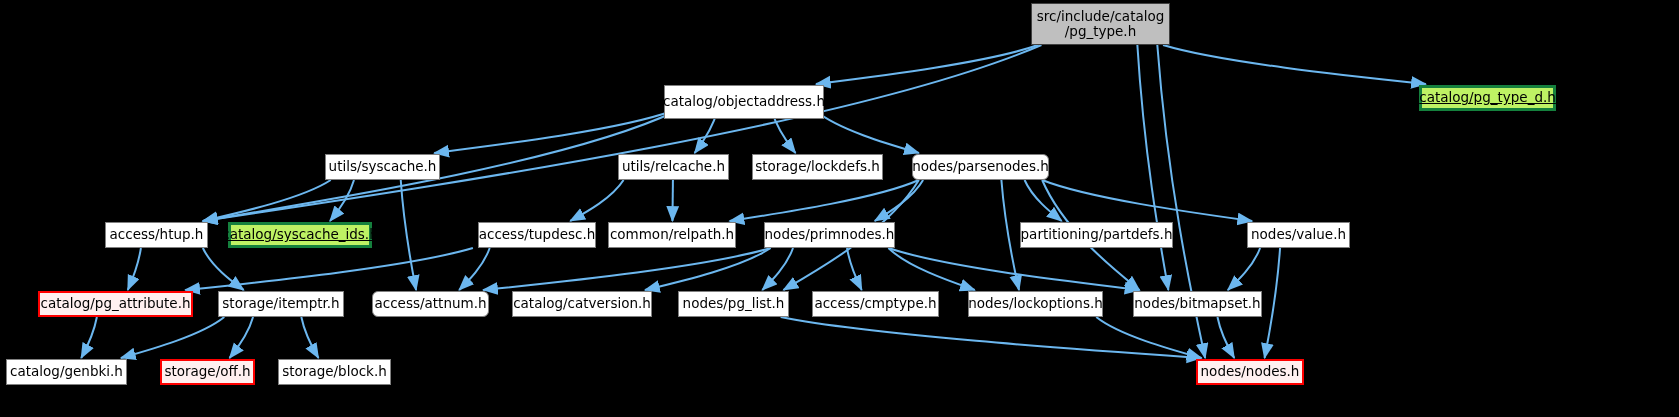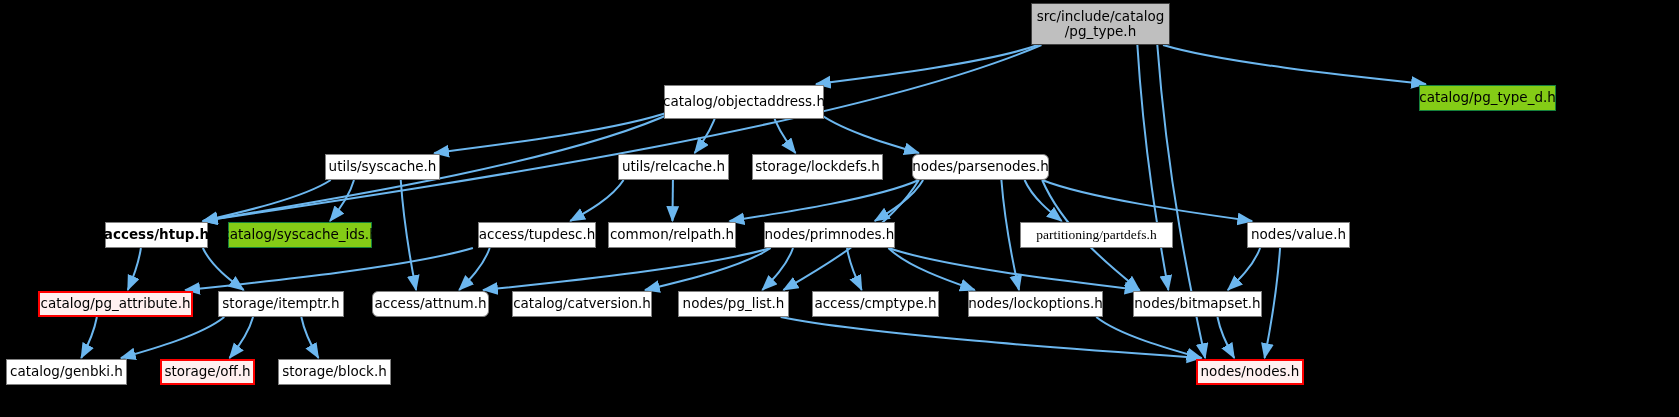--- a/index.html
+++ b/index.html
@@ -4,21 +4,21 @@
 <style>
   html,body{margin:0;padding:0;background:#000;}
   #stage{position:relative;width:1679px;height:417px;background:#000;overflow:hidden;
          font-family:"DejaVu Sans","Liberation Sans",sans-serif;}
   #edges{position:absolute;left:0;top:0;width:1679px;height:417px;}
   .node{position:absolute;box-sizing:border-box;display:flex;align-items:center;
         justify-content:center;text-align:center;line-height:1.12;
         font-size:13.5px;color:#000;white-space:pre;}
   .node.plain{background:#ffffff;border:1px solid #808080;}
   .node.shade{background:#bfbfbf;border:1px solid #404040;}
-  .node.light{background:#84cc16;border:1px solid #15803d;}
+  .node.light{background:#bef264;border:3px solid #15803d;text-decoration:underline;}
   .node.redb{background:#fff0f0;border:2px solid #ff0000;}
 </style>
 </head>
 <body>
 
 <div id="stage">
   <svg id="edges" viewBox="0 0 1679 417" xmlns="http://www.w3.org/2000/svg">
     <defs>
       <marker id="ah" markerWidth="9" markerHeight="9" refX="7.4" refY="3.2" orient="auto" markerUnits="strokeWidth">
         <path d="M0,0 L8,3.2 L0,6.4 z" fill="#6cb7ef"></path>
@@ -70,26 +70,26 @@
   </svg>
   <div id="nodes-layer">
       <div class="node shade" style="left: 1031px; top: 3px; width: 139px; height: 42px;">src/include/catalog
 /pg_type.h</div>
       <div class="node light" style="left: 1419px; top: 85px; width: 137px; height: 26px;">catalog/pg_type_d.h</div>
       <div class="node plain" style="left: 664px; top: 85px; width: 160px; height: 34px;">catalog/objectaddress.h</div>
       <div class="node plain" style="left: 325px; top: 154px; width: 115px; height: 26px;">utils/syscache.h</div>
       <div class="node plain" style="left: 618px; top: 154px; width: 111px; height: 26px;">utils/relcache.h</div>
       <div class="node plain" style="left: 752px; top: 154px; width: 131px; height: 26px;">storage/lockdefs.h</div>
       <div class="node plain" style="left: 912px; top: 154px; width: 137px; height: 26px; border-radius: 6px;">nodes/parsenodes.h</div>
-      <div class="node plain" style="left: 105px; top: 222px; width: 103px; height: 26px; font-weight: bold;">access/htup.h</div>
+      <div class="node plain" style="left: 105px; top: 222px; width: 103px; height: 26px;">access/htup.h</div>
       <div class="node light" style="left: 228px; top: 222px; width: 144px; height: 26px;">catalog/syscache_ids.h</div>
       <div class="node plain" style="left: 478px; top: 222px; width: 118px; height: 26px;">access/tupdesc.h</div>
       <div class="node plain" style="left: 608px; top: 222px; width: 128px; height: 26px;">common/relpath.h</div>
       <div class="node plain" style="left: 764px; top: 222px; width: 131px; height: 26px;">nodes/primnodes.h</div>
-      <div class="node plain" style="left: 1020px; top: 222px; width: 153px; height: 26px; font-family: Liberation Serif, serif;">partitioning/partdefs.h</div>
+      <div class="node plain" style="left: 1020px; top: 222px; width: 153px; height: 26px;">partitioning/partdefs.h</div>
       <div class="node plain" style="left: 1247px; top: 222px; width: 103px; height: 26px;">nodes/value.h</div>
       <div class="node redb" style="left: 38px; top: 291px; width: 155px; height: 26px;">catalog/pg_attribute.h</div>
       <div class="node plain" style="left: 218px; top: 291px; width: 126px; height: 26px;">storage/itemptr.h</div>
       <div class="node plain" style="left: 372px; top: 291px; width: 117px; height: 26px; border-radius: 6px;">access/attnum.h</div>
       <div class="node plain" style="left: 512px; top: 291px; width: 140px; height: 26px;">catalog/catversion.h</div>
       <div class="node plain" style="left: 678px; top: 291px; width: 111px; height: 26px;">nodes/pg_list.h</div>
       <div class="node plain" style="left: 812px; top: 291px; width: 127px; height: 26px;">access/cmptype.h</div>
       <div class="node plain" style="left: 968px; top: 291px; width: 135px; height: 26px;">nodes/lockoptions.h</div>
       <div class="node plain" style="left: 1133px; top: 291px; width: 129px; height: 26px;">nodes/bitmapset.h</div>
       <div class="node plain" style="left: 6px; top: 359px; width: 121px; height: 26px;">catalog/genbki.h</div>

